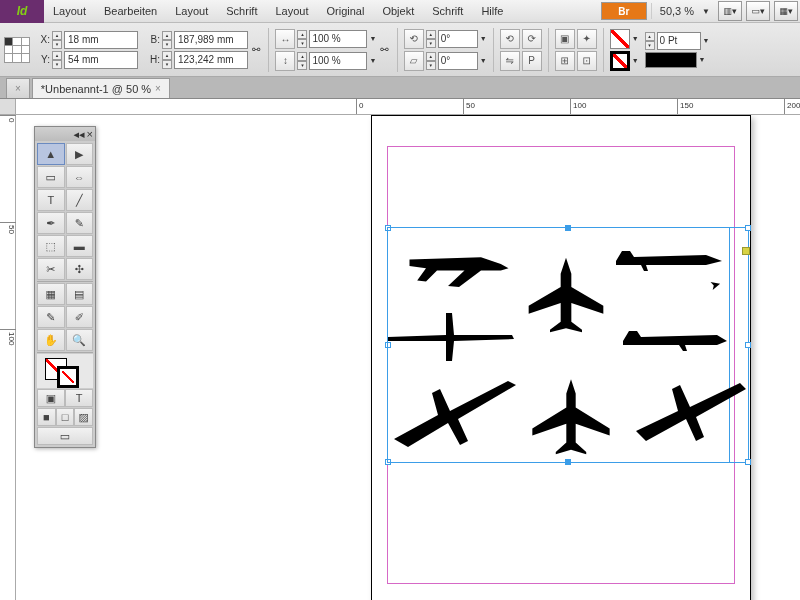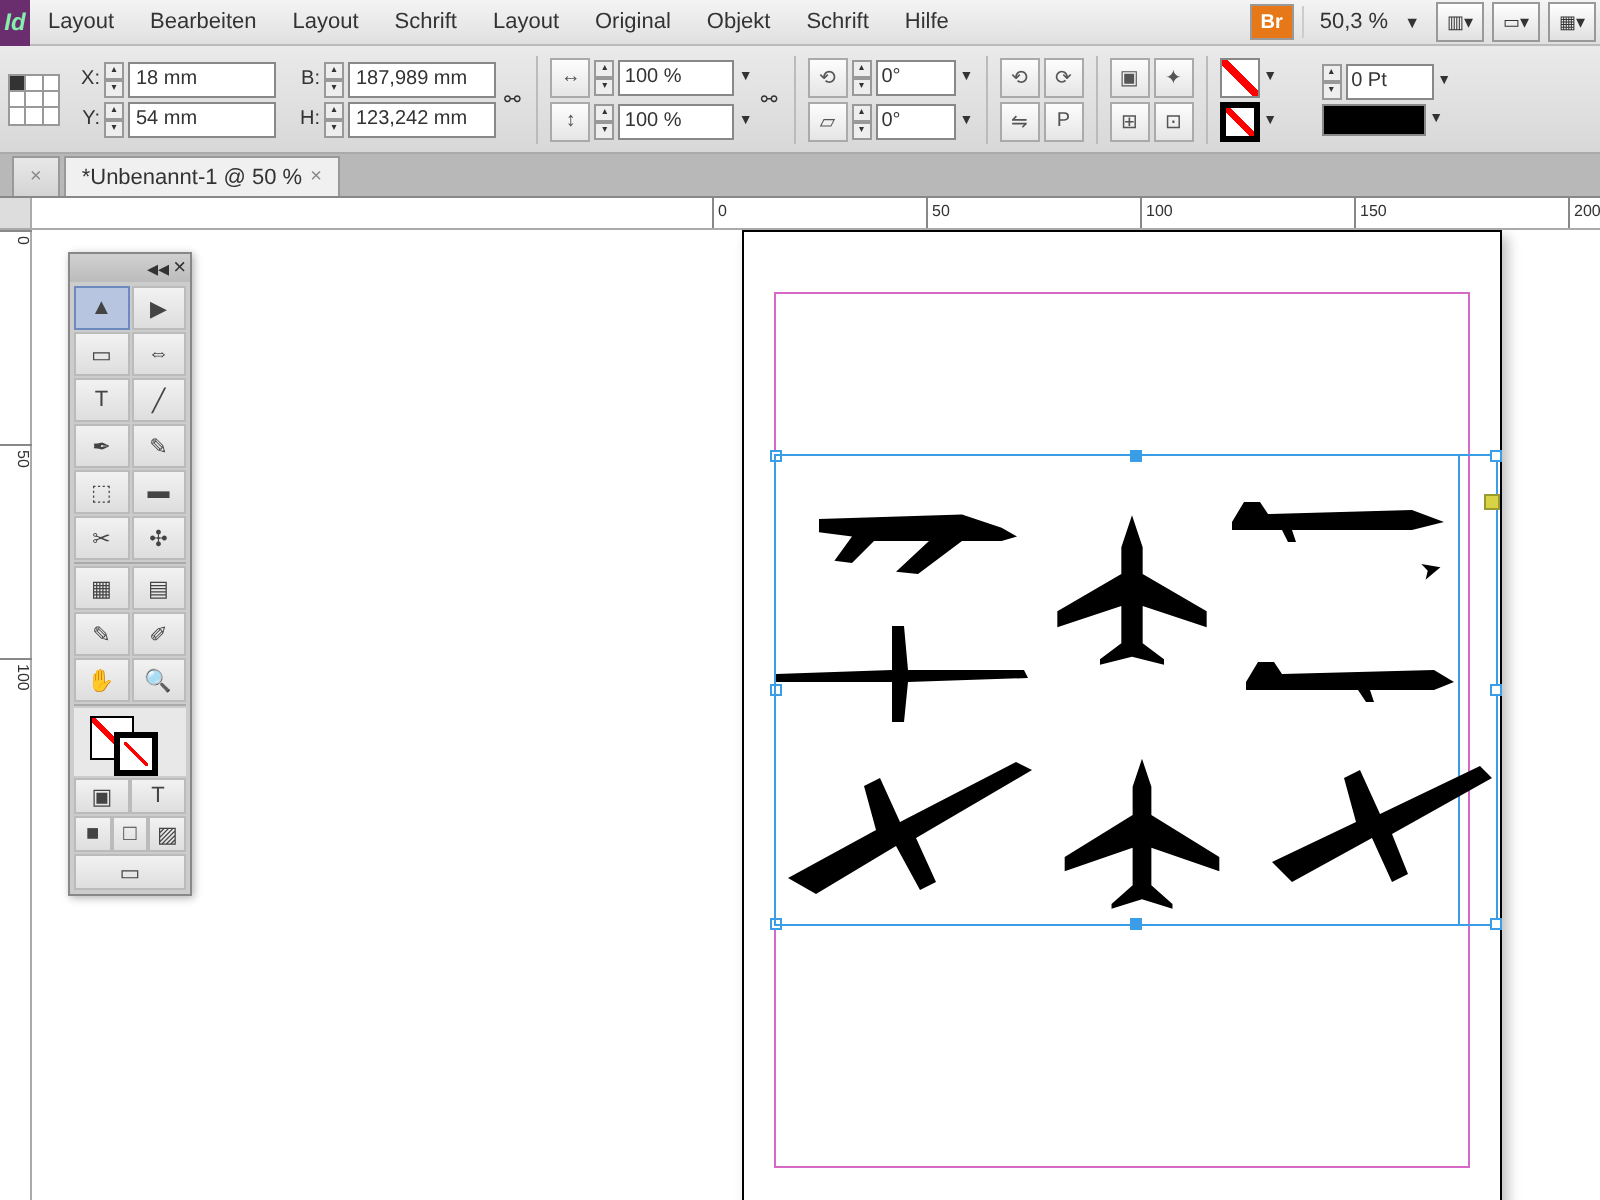--- a/index.html
+++ b/index.html
@@ -1,21 +1,21 @@
 <!DOCTYPE html>
 <html><head>
 <meta charset="utf-8">
 <style>
 *{margin:0;padding:0;box-sizing:border-box;font-family:Tahoma,Arial,sans-serif;font-size:11px;color:#333}
 body{background:#e8e8e8;width:800px;height:600px;overflow:hidden;position:relative}
 .menubar{height:23px;background:linear-gradient(#f4f4f4,#e0e0e0);display:flex;align-items:center;border-bottom:1px solid #bbb}
-.id-logo{width:15px;height:23px;background:#6a2d6e;color:#86efac;display:flex;align-items:center;justify-content:center;font-weight:bold;font-size:12px;font-style:italic}
+.id-logo{width:44px;height:23px;background:#6a2d6e;color:#84cc16;display:flex;align-items:center;justify-content:center;font-weight:bold;font-size:12px;font-style:italic}
 .menu-item{padding:4px 9px;cursor:default}
 .menu-spacer{flex:1}
-.br-box{width:22px;height:18px;background:#e67817;color:#fff;display:flex;align-items:center;justify-content:center;font-size:10px;font-weight:bold;border:1px solid #999;margin:0 4px}
+.br-box{width:46px;height:18px;background:#e67817;color:#fff;display:flex;align-items:center;justify-content:center;font-size:10px;font-weight:bold;border:1px solid #999;margin:0 4px}
 .zoom-disp{padding:2px 8px;border-left:1px solid #ccc}
 .sm-icon{width:24px;height:20px;border:1px solid #999;background:linear-gradient(#fff,#e0e0e0);margin:0 2px;display:inline-flex;align-items:center;justify-content:center;font-size:9px}
 .ctrl-bar{height:54px;background:linear-gradient(#eaeaea,#d8d8d8);border-bottom:1px solid #aaa;display:flex;align-items:center;padding:0 4px;gap:2px}
 .ref-grid{width:26px;height:26px;display:grid;grid-template:repeat(3,1fr)/repeat(3,1fr);gap:1px;background:#999;border:1px solid #999;margin-right:4px}
 .ref-cell{background:#fff}
 .ref-cell.sel{background:#333}
 .ctrl-col{display:flex;flex-direction:column;gap:2px}
 .ctrl-row{display:flex;align-items:center;gap:2px}
 .ctrl-lbl{width:14px;text-align:right;font-size:10px}
 .ctrl-inp{width:74px;height:18px;border:1px solid #888;background:#fff;padding:0 3px;font-size:10px}
@@ -200,21 +200,21 @@
   <div class="ctrl-col">
     <div class="ctrl-row">
         <div class="nostroke"></div>
         <span style="font-size:7px">▼</span>
       </div>
     <div class="ctrl-row">
         <div class="nostroke" style="border:3px solid #000"></div>
         <span style="font-size:7px">▼</span>
       </div>
   </div>
-  <div class="ctrl-col" style="margin-left:20px">
+  <div class="ctrl-col" style="margin-left:4px">
     <div class="ctrl-row">
         <div class="spin">
           <div>▴</div>
           <div>▾</div>
         </div>
         <input class="pct-sel" style="width: 44px;" value="0 Pt">
         <span style="font-size:7px">▼</span>
       </div>
     <div class="ctrl-row">
         <div class="stroke-swatch"></div>

